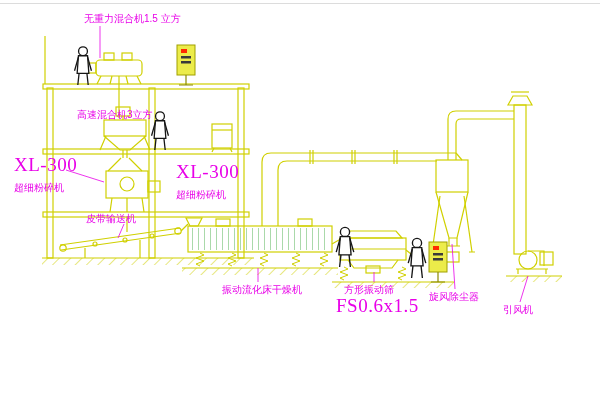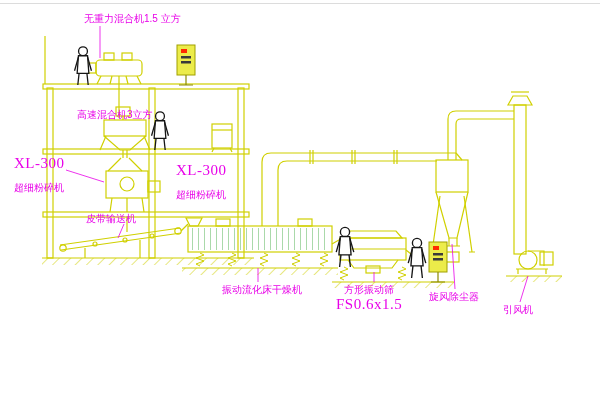--- a/index.html
+++ b/index.html
@@ -1,21 +1,21 @@
 <!DOCTYPE html>
 <html><head>
 <meta charset="utf-8">
 <style>
   *{margin:0;padding:0;box-sizing:border-box}
   body{background:#ffffff;font-family:"Liberation Sans",sans-serif}
   .canvas{position:relative;width:600px;height:403px;background:#ffffff;overflow:hidden}
   .canvas > svg{position:absolute;left:0;top:0}
   .topline{position:absolute;left:0;top:3px;width:100%;height:1px;background:#dcdcdc}
   .lbl{position:absolute;color:#e800e8;font-size:10px;line-height:1.1;white-space:nowrap;z-index:5}
-  .model{font-size:15px;letter-spacing:.5px;font-family:"Liberation Serif",serif}
+  .model{font-size:19px;letter-spacing:.5px;font-family:"Liberation Serif",serif}
   .title-wrap{position:absolute;left:283px;top:46px;display:flex;align-items:center;color:#e00000;white-space:nowrap;z-index:5}
   .title-main{font-size:16px;letter-spacing:1px}
   .title-cap{font-size:25px;font-family:"Liberation Serif",serif;margin-left:2px}
 </style>
 </head>
 <body>
 
 <div class="canvas">
   <div class="topline"></div>
 

